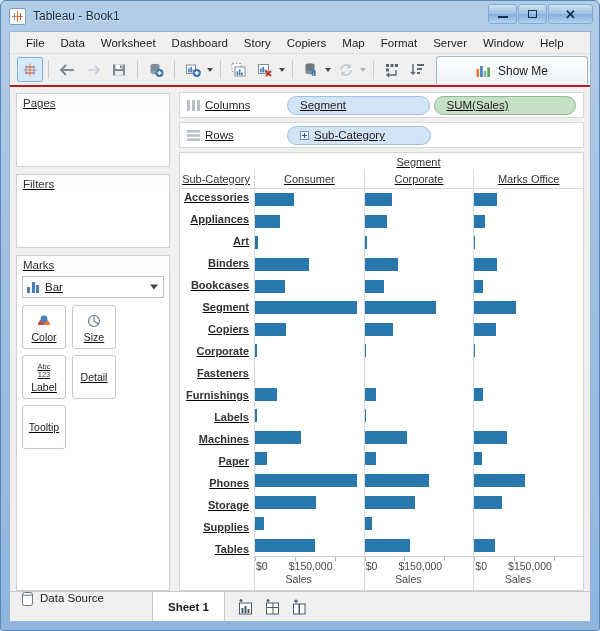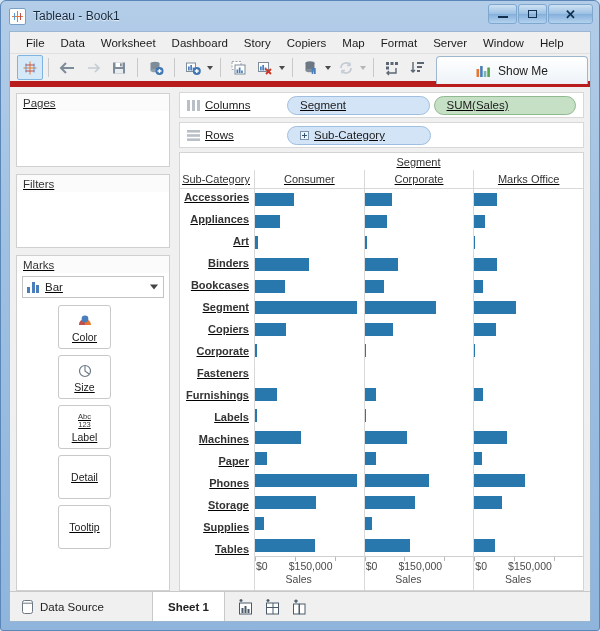--- a/index.html
+++ b/index.html
@@ -81,21 +81,21 @@
     color: #1b1b1b;
     border-bottom: 1px solid #e0e0e0;
   }
   .menu-item { padding: 2px 8px; cursor: default; white-space: nowrap; }
 
   
   .toolbar {
     height: 33px;
     display: flex; align-items: center;
     background: #f0f0f0;
-    border-bottom: 6px solid #b91c1c;
+    border-bottom: 2px solid #b91c1c;
     padding-left: 7px;
     position: relative;
   }
   .tbtn {
     width: 26px; height: 25px;
     display: flex; align-items: center; justify-content: center;
     cursor: default; border-radius: 2px;
   }
   .tbtn.pressed { background: #d6e9f9; border: 1px solid #7eb4e2; }
   .tsep { width: 1px; height: 19px; background: #c9c9c9; margin: 0 5px; }
@@ -166,27 +166,26 @@
     position: absolute; right: 5px; top: 50%; transform: translateY(-50%);
     width: 0; height: 0;
     border-left: 4px solid transparent; border-right: 4px solid transparent;
     border-top: 5px solid #444;
   }
   .mini-bars { display: flex; align-items: flex-end; gap: 1.5px; height: 11px; margin-right: 6px; }
   .mini-bars i { display:block; width: 3px; background: #4a7ebb; }
 
   .shelf-grid { display: flex; flex-wrap: wrap; gap: 6px; padding: 2px 5px 5px 5px; }
   .shelf {
-    width: 53px; height: 44px;
+    width: 44px; height: 44px;
     border: 1px solid #c9c9c9; border-radius: 3px;
     background: #ffffff;
     display: flex; flex-direction: column; align-items: center; justify-content: center;
     font-size: 10.5px; color: #222;
     cursor: default;
-    margin-left: 36px;
   }
   .shelf.text-only { justify-content: center; }
   .shelf .glyph { height: 20px; display:flex; align-items:center; justify-content:center; }
   .shelf .lbl { line-height: 1.1; margin-top: 1px; }
   .abc123 { font-size: 7.5px; line-height: 8px; text-align:center; color:#333; }
 
   
   .rightpane {
     flex: 1;
     display: flex; flex-direction: column;
@@ -324,21 +323,21 @@
   
   .statusbar {
     height: 30px;
     background: #f0f0f0;
     border-top: 1px solid #c9c9c9;
     display: flex; align-items: stretch;
     font-size: 11.5px; color: #222;
   }
   .ds-tab {
     width: 143px; flex: 0 0 143px;
-    display: flex; align-items: center; gap: 7px;
+    display: flex; align-items: flex-start; gap: 7px;
     padding-left: 12px;
     border-right: 1px solid #c9c9c9;
     cursor: default;
   }
   .sheet-tab {
     width: 72px; flex: 0 0 72px;
     display: flex; align-items: center; justify-content: center;
     background: #ffffff;
     border-right: 1px solid #c9c9c9;
     font-weight: bold;

